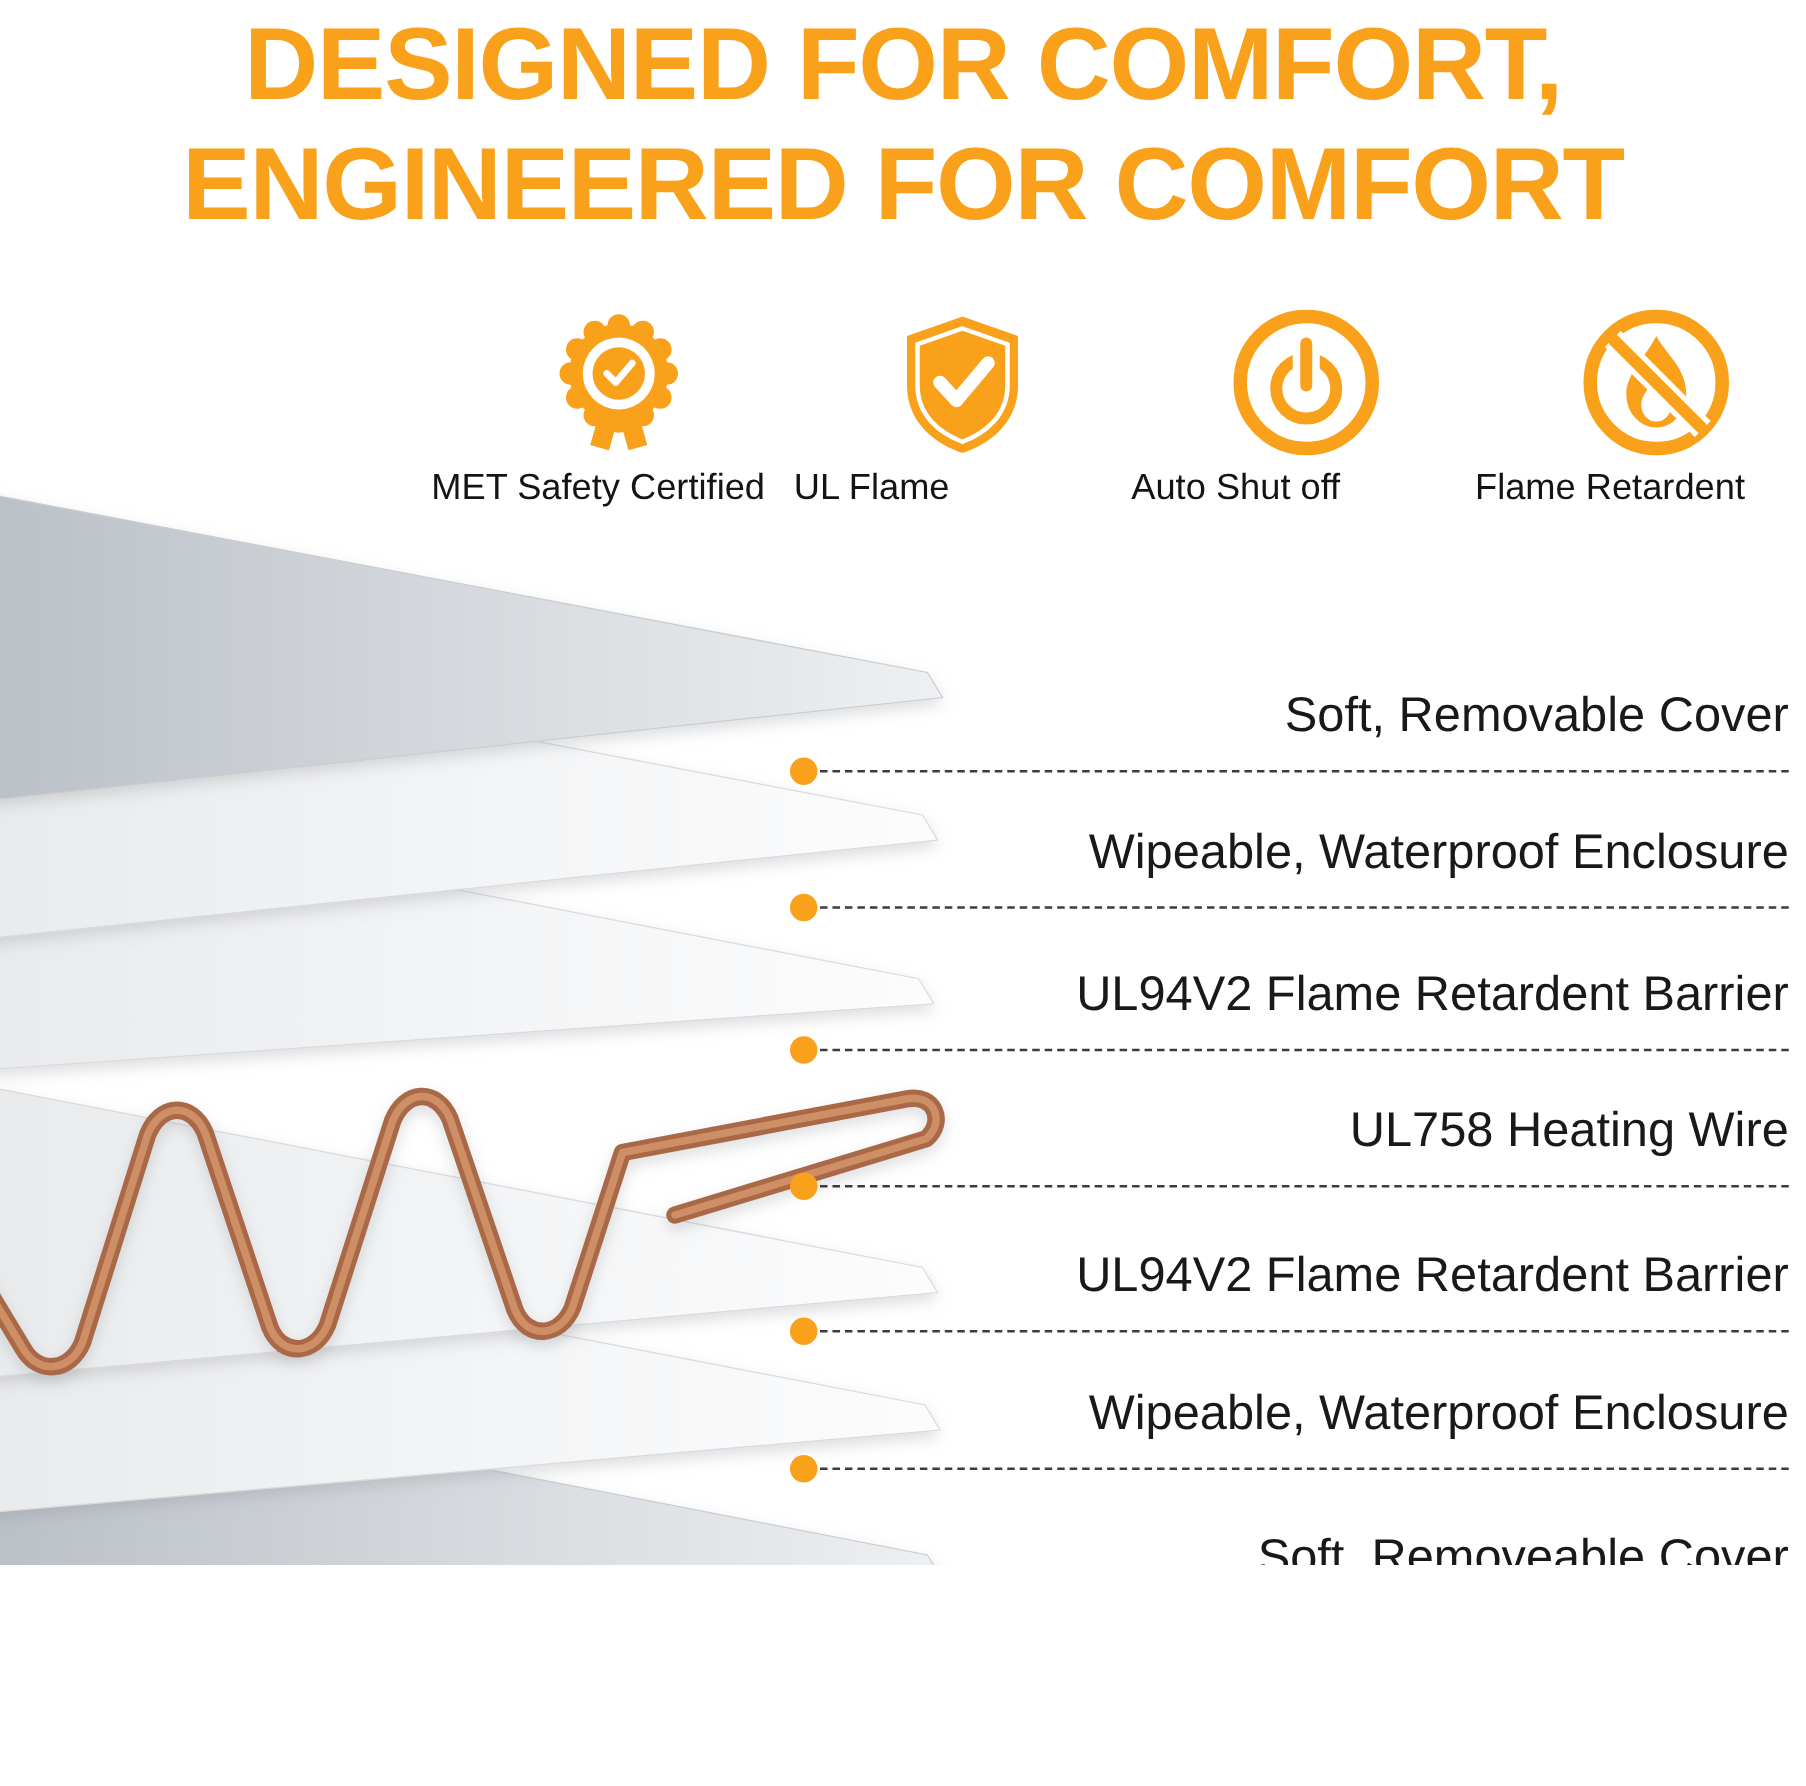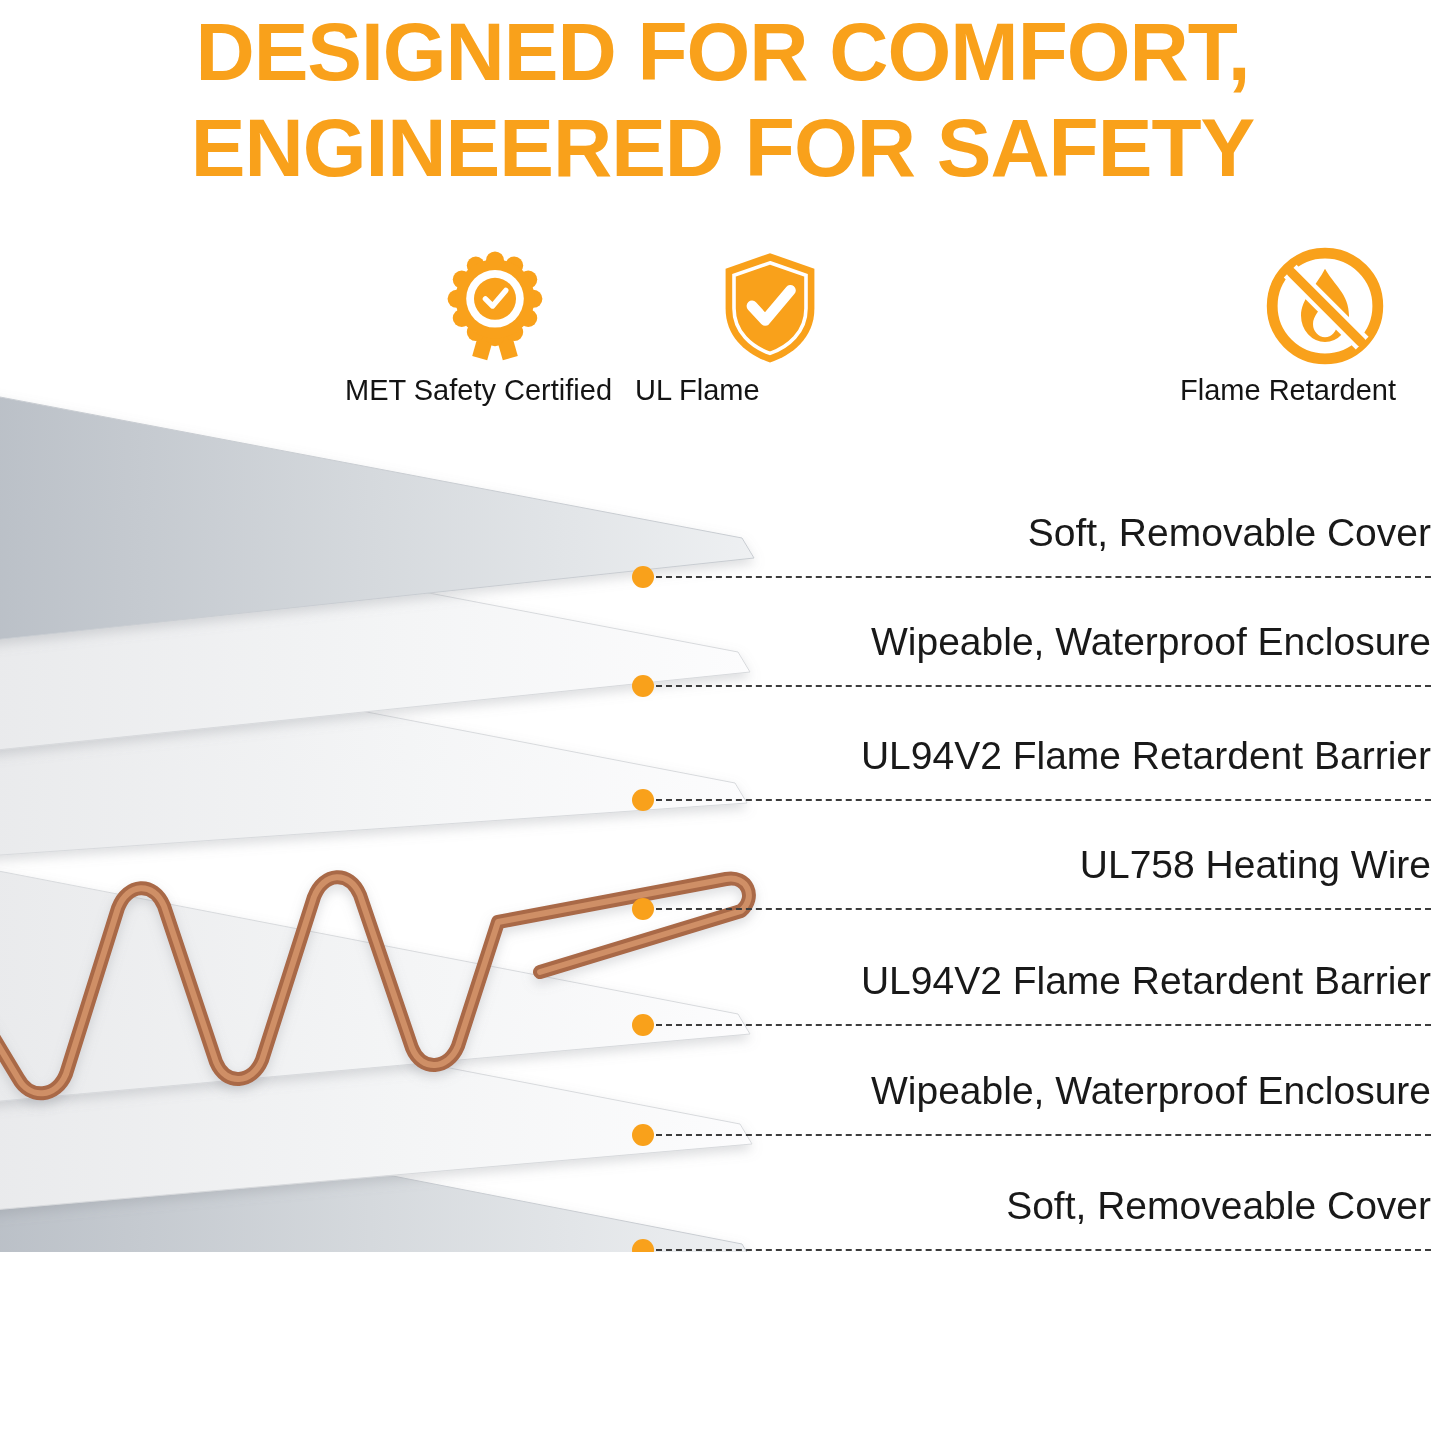--- a/index.html
+++ b/index.html
@@ -35,20 +35,21 @@
   
   #layers-svg { position: absolute; left: 0; top: 0; z-index: 1; }
   .callout { position: absolute; left: 632px; right: 14px; z-index: 2; }
   .callout-label {
     text-align: right;
     font-size: 39px;
     color: #191919;
     line-height: 46px;
     margin-bottom: 10px;
     white-space: nowrap;
+    margin-top: 40px;
   }
   .callout-line-row { display: flex; align-items: center; height: 22px; }
   .callout-dot {
     width: 22px; height: 22px; border-radius: 50%;
     background: #F9A11B; flex: 0 0 auto;
   }
   .callout-line { flex: 1; border-top: 2px dashed #3c3c3c; margin-left: 2px; height: 0; }
   .co-1 { top: 510px; }
   .co-2 { top: 619px; }
   .co-3 { top: 733px; }
@@ -57,21 +58,21 @@
   .co-6 { top: 1068px; }
   .co-7 { top: 1183px; }
 </style>
 </head>
 <body>
 
 <div id="canvas">
 
   <div class="title">
     <div>DESIGNED FOR COMFORT,</div>
-    <div>ENGINEERED FOR SAFETY</div>
+    <div>ENGINEERED FOR COMFORT</div>
   </div>
 
   <div class="badges">
 
     <div class="badge badge-met">
       <span>
         <svg width="120" height="120" viewBox="0 0 100 100">
           <g fill="#F9A11B">
             <rect x="36" y="56" width="13" height="38" transform="rotate(16 42 75)"></rect>
             <rect x="51" y="56" width="13" height="38" transform="rotate(-16 58 75)"></rect>
@@ -101,20 +102,31 @@
       <span>
         <svg width="120" height="120" viewBox="0 0 100 100">
           <path d="M50 6 L87 19 V52 C87 77 68 91 50 97 C32 91 13 77 13 52 V19 Z" fill="#F9A11B"></path>
           <path d="M50 14 L80 24.5 V52 C80 72 65 84 50 89.5 C35 84 20 72 20 52 V24.5 Z" fill="none" stroke="#ffffff" stroke-width="3"></path>
           <path d="M35 50 L46 62 L67 37" fill="none" stroke="#ffffff" stroke-width="9" stroke-linecap="round" stroke-linejoin="round"></path>
         </svg>
       </span>
       <div class="badge-label">UL Flame</div>
     </div>
 
+    <div class="badge badge-power">
+      <span>
+        <svg width="120" height="120" viewBox="0 0 100 100">
+          <circle cx="50" cy="50" r="44" fill="none" stroke="#F9A11B" stroke-width="9"></circle>
+          <circle cx="50" cy="54" r="20" fill="none" stroke="#F9A11B" stroke-width="8"></circle>
+          <rect x="41" y="25" width="18" height="17" fill="#ffffff"></rect>
+          <line x1="50" y1="24" x2="50" y2="52" stroke="#F9A11B" stroke-width="8" stroke-linecap="round"></line>
+        </svg>
+      </span>
+      <div class="badge-label">Auto Shut off</div>
+    </div>
 
     <div class="badge badge-flame">
       <span>
         <svg width="120" height="120" viewBox="0 0 100 100">
           <circle cx="50" cy="50" r="44" fill="none" stroke="#F9A11B" stroke-width="9"></circle>
           <path d="M50 19 C 57 32 70 40 70 58 A 20 22 0 1 1 30 58 C 30 44 43 33 50 19 Z" fill="#F9A11B"></path>
           <path d="M50 47 C 54 53 60 57 60 65 A 10 11 0 1 1 40 65 C 40 58 46 53 50 47 Z" fill="#ffffff"></path>
           <line x1="21" y1="21" x2="81" y2="81" stroke="#ffffff" stroke-width="15"></line>
           <line x1="22" y1="22" x2="80" y2="80" stroke="#F9A11B" stroke-width="8" stroke-linecap="round"></line>
         </svg>

